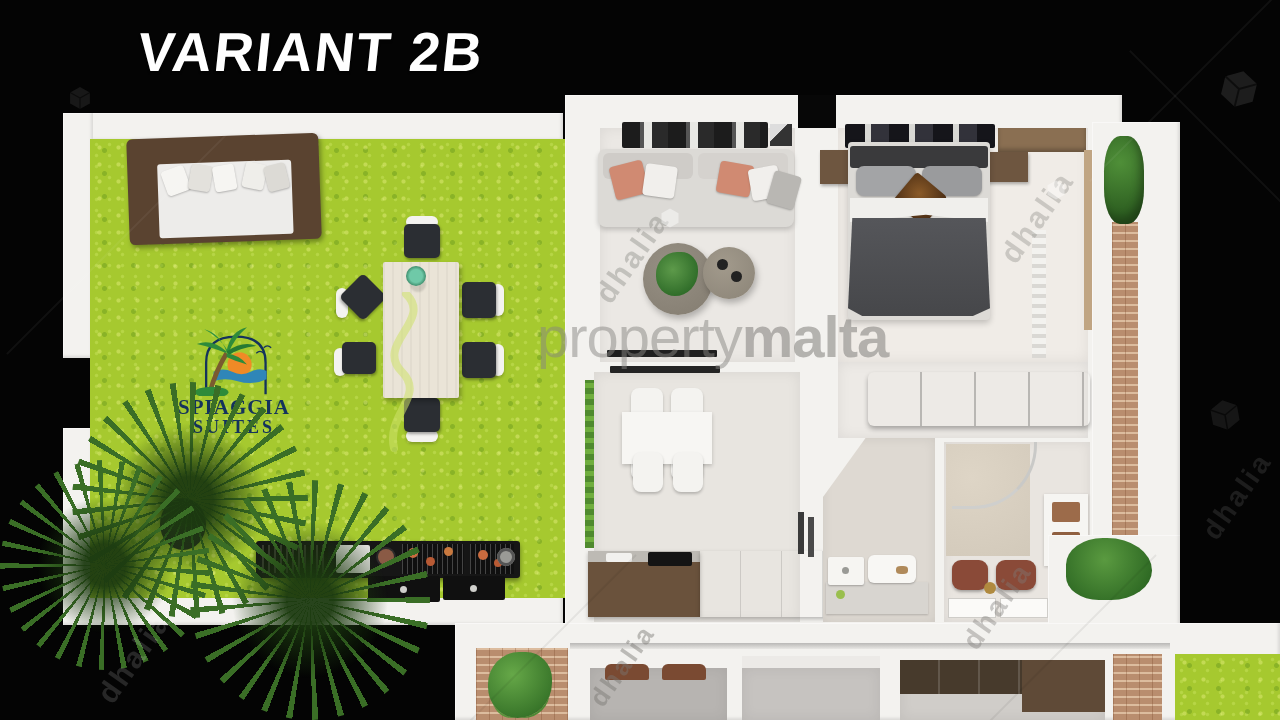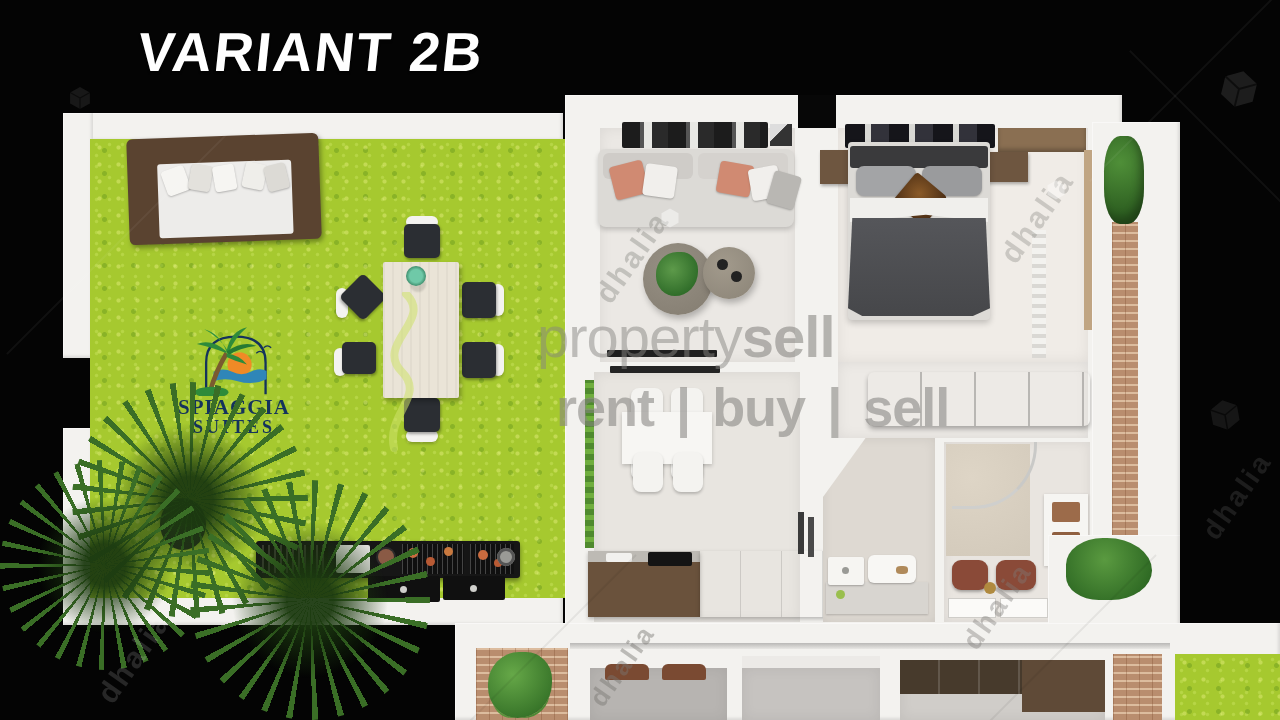--- a/index.html
+++ b/index.html
@@ -210,23 +210,22 @@
   <div class="abs" style="left:1022px;top:660px;width:83px;height:52px;background:#5f4a37;"></div>
   <div class="abs brick" style="left:1113px;top:654px;width:49px;height:66px;"></div>
   <div class="abs grass" style="left:1175px;top:654px;width:105px;height:66px;"></div>
 
   <div class="abs" style="left:160px;top:498px;width:46px;height:52px;border-radius:50%;background:#24241f;"></div>
   <div class="abs spike" style="left:72px;top:382px;width:236px;height:236px;"></div>
   <div class="abs spike" style="left:0px;top:460px;width:210px;height:210px;transform:rotate(18deg);"></div>
   <div class="abs spike" style="left:190px;top:480px;width:240px;height:240px;transform:rotate(-24deg);"></div>
 
   <div class="abs wm-big" style="left:537px;top:308px;">
-    <span style="font-weight:500;opacity:.85;">property</span><span style="font-weight:bold;">sell</span>
-  </div>
-  <div class="abs wm-big" style="left:556px;top:380px;font-weight:bold;font-size:54px;word-spacing:8px;">rent | buy | sell</div>
+    <span style="font-weight:500;opacity:.85;">property</span><span style="font-weight:bold;">malta</span>
+  </div>
 
   <div class="abs dh" style="left:580px;top:240px;font-size:30px;color:rgba(130,128,124,.38);">dhalia</div>
   <div class="abs dh" style="left:985px;top:200px;font-size:30px;color:rgba(130,128,124,.34);">dhalia</div>
   <div class="abs dh" style="left:948px;top:590px;font-size:28px;color:rgba(125,123,119,.4);">dhalia</div>
   <div class="abs dh" style="left:576px;top:650px;font-size:26px;color:rgba(120,118,114,.45);">dhalia</div>
   <div class="abs dh" style="left:82px;top:640px;font-size:30px;color:rgba(255,255,255,.14);">dhalia</div>
   <div class="abs dh" style="left:1188px;top:480px;font-size:28px;color:rgba(255,255,255,.10);">dhalia</div>
 
   <svg class="abs" width="46" height="46" viewBox="0 0 24 24" style="left:1216px;top:66px;color:#1d1d1d;transform:rotate(14deg);">
     <path d="M12 2.5 20.5 7.25 V16.75 L12 21.5 3.5 16.75 V7.25 Z" fill="currentColor"></path>

